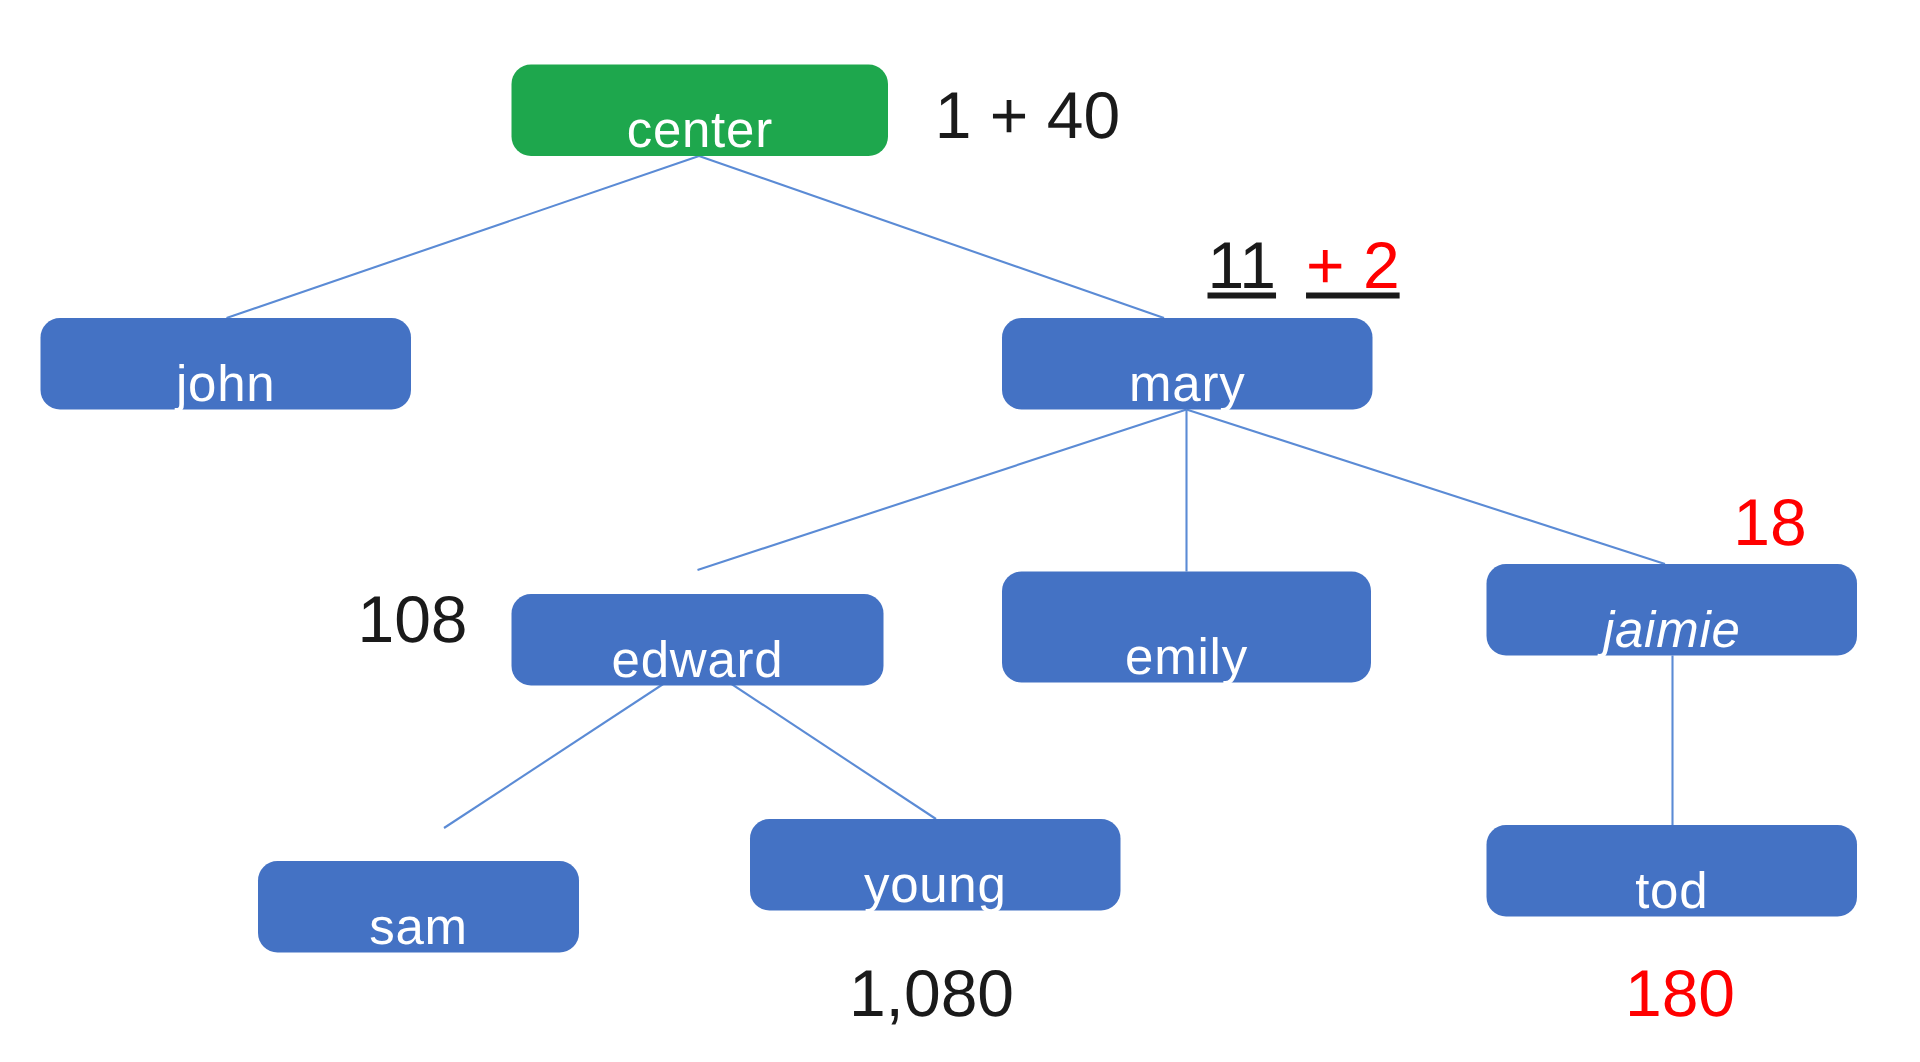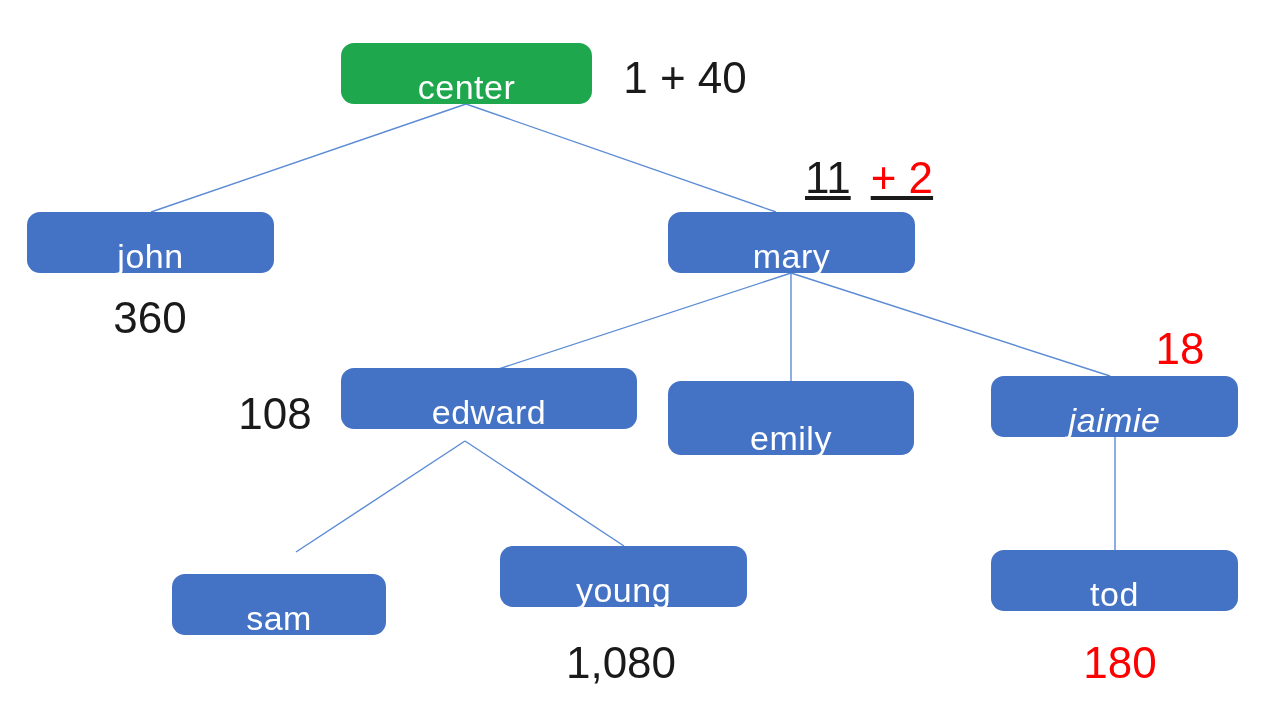--- a/index.html
+++ b/index.html
@@ -36,21 +36,21 @@
     text-align: center;
     white-space: nowrap;
   }
   .ann .red, .ann.red { color: var(--annotation-red, #ff0000); }
   .ann .gap { display: inline-block; width: 20px; }
 
   
   .n-center { left: 341px; top: 43px;  width: 251px; height: 61px; }
   .n-john   { left: 27px;  top: 212px; width: 247px; height: 61px; }
   .n-mary   { left: 668px; top: 212px; width: 247px; height: 61px; }
-  .n-edward { left: 341px; top: 368px; width: 296px; height: 61px; }
+  .n-edward { left: 341px; top: 396px; width: 248px; height: 61px; }
   .n-emily  { left: 668px; top: 381px; width: 246px; height: 74px; }
   .n-jaimie { left: 991px; top: 376px; width: 247px; height: 61px; font-style: italic; }
   .n-sam    { left: 172px; top: 574px; width: 214px; height: 61px; }
   .n-young  { left: 500px; top: 546px; width: 247px; height: 61px; }
   .n-tod    { left: 991px; top: 550px; width: 247px; height: 61px; }
 
   
   .a-center { left: 610px;  top: 56px;  width: 150px; }
   .a-mary   { left: 805px;  top: 156px; width: 170px; text-align: left; text-decoration: underline; }
   .a-john   { left: 75px;   top: 296px; width: 150px; }
@@ -102,21 +102,20 @@
   <div class="node n-tod">
     <span>tod</span>
   </div>
 
   <div class="ann a-center">1 + 40</div>
 
   <div class="ann a-mary">
     <span>11</span><span class="gap"></span><span class="red">+ 2</span>
   </div>
 
-  <div class="ann a-john">360</div>
 
   <div class="ann a-edward">108</div>
 
   <div class="ann red a-jaimie">18</div>
 
   <div class="ann a-young">1,080</div>
 
   <div class="ann red a-tod">180</div>
 
 </div>

